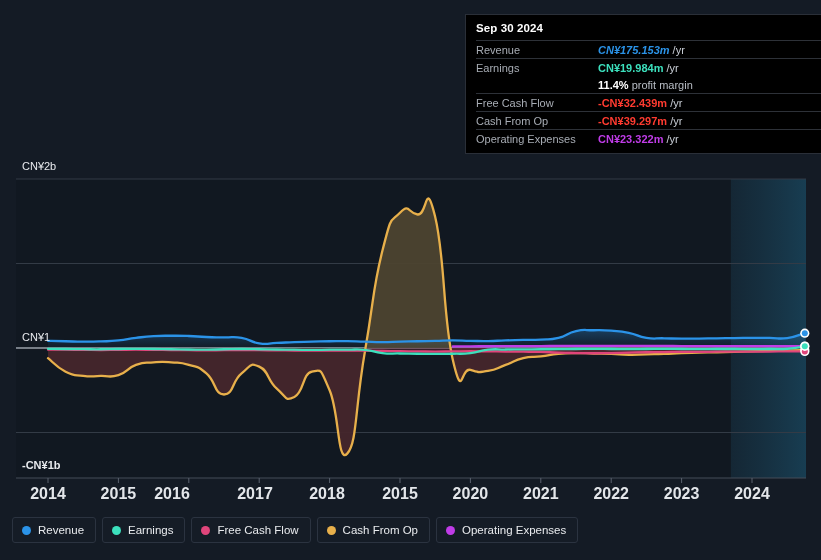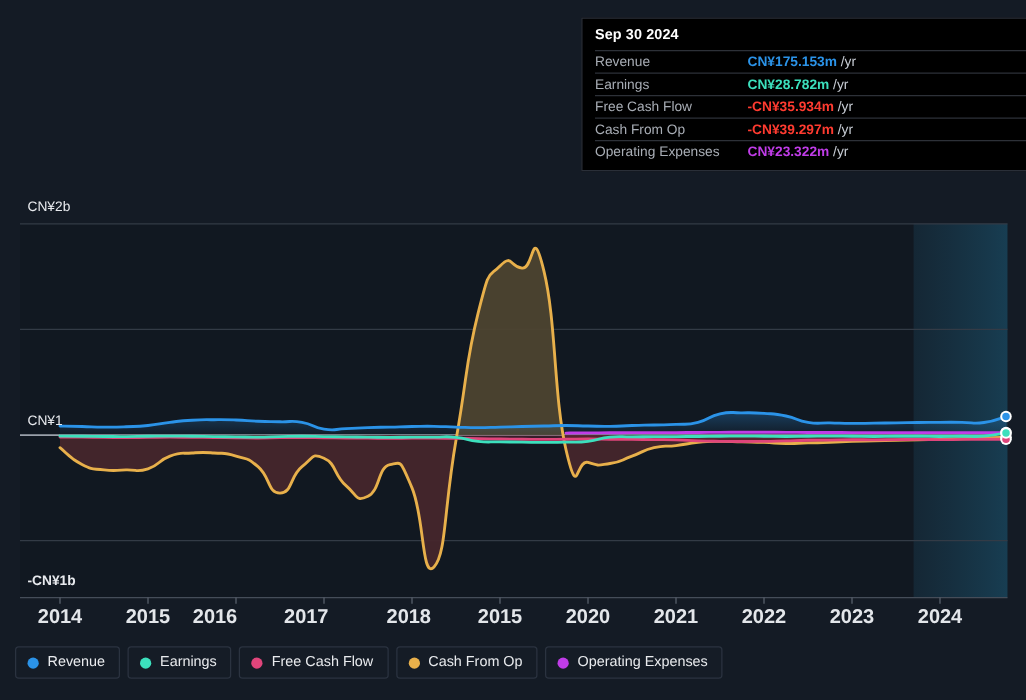--- a/index.html
+++ b/index.html
@@ -197,44 +197,48 @@
   </div>
 
   <div class="axis-label" id="y-label-top">CN¥2b</div>
   <div class="axis-label" id="y-label-zero">CN¥1</div>
   <div class="axis-label" id="y-label-bot">-CN¥1b</div>
 
   <div id="x-labels">
       <div class="x-label" style="left: 48px;">2014</div>
       <div class="x-label" style="left: 118.4px;">2015</div>
       <div class="x-label" style="left: 172px;">2016</div>
-      <div class="x-label" style="left: 245px;">2017</div>
+      <div class="x-label" style="left: 255px;">2017</div>
       <div class="x-label" style="left: 327px;">2018</div>
       <div class="x-label" style="left: 400px;">2015</div>
       <div class="x-label" style="left: 470.4px;">2020</div>
       <div class="x-label" style="left: 540.8px;">2021</div>
       <div class="x-label" style="left: 611.2px;">2022</div>
       <div class="x-label" style="left: 681.6px;">2023</div>
       <div class="x-label" style="left: 752px;">2024</div>
     </div>
 
   <div class="tooltip">
     <div class="tooltip-date">Sep 30 2024</div>
     <div id="tooltip-rows">
         <div class="tt-row">
           <div class="tt-label">Revenue</div>
-          <div class="tt-value"><b style="color: rgb(43, 147, 232);">CN¥175.153m</b><span class="tt-unit"> /yr</span></div>
+          <div class="tt-value"><b style="color: rgb(43, 147, 232); font-style: italic;">CN¥175.153m</b><span class="tt-unit"> /yr</span></div>
         </div>
         <div class="tt-row">
           <div class="tt-label">Earnings</div>
-          <div class="tt-value"><b style="color: rgb(60, 224, 189);">CN¥28.782m</b><span class="tt-unit"> /yr</span></div>
+          <div class="tt-value"><b style="color: rgb(60, 224, 189);">CN¥19.984m</b><span class="tt-unit"> /yr</span></div>
+        </div>
+        <div class="tt-row no-line">
+          <div class="tt-label"></div>
+          <div class="tt-value"><b style="color: rgb(255, 255, 255);">11.4%</b><span class="tt-unit tt-margin-label"> profit margin</span></div>
         </div>
         <div class="tt-row">
           <div class="tt-label">Free Cash Flow</div>
-          <div class="tt-value"><b style="color: rgb(255, 59, 48);">-CN¥35.934m</b><span class="tt-unit"> /yr</span></div>
+          <div class="tt-value"><b style="color: rgb(255, 59, 48);">-CN¥32.439m</b><span class="tt-unit"> /yr</span></div>
         </div>
         <div class="tt-row">
           <div class="tt-label">Cash From Op</div>
           <div class="tt-value"><b style="color: rgb(255, 59, 48);">-CN¥39.297m</b><span class="tt-unit"> /yr</span></div>
         </div>
         <div class="tt-row">
           <div class="tt-label">Operating Expenses</div>
           <div class="tt-value"><b style="color: rgb(192, 60, 232);">CN¥23.322m</b><span class="tt-unit"> /yr</span></div>
         </div>
       </div>

